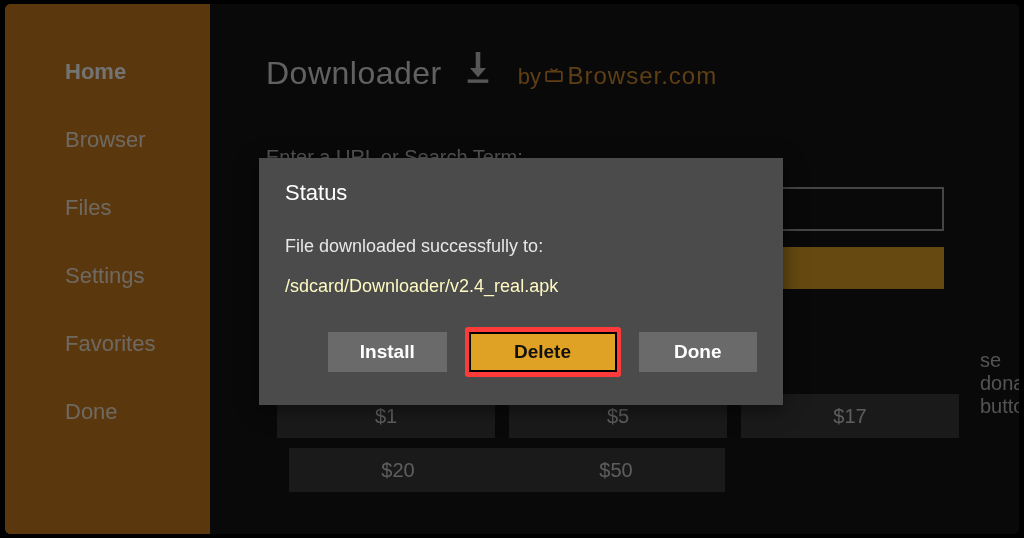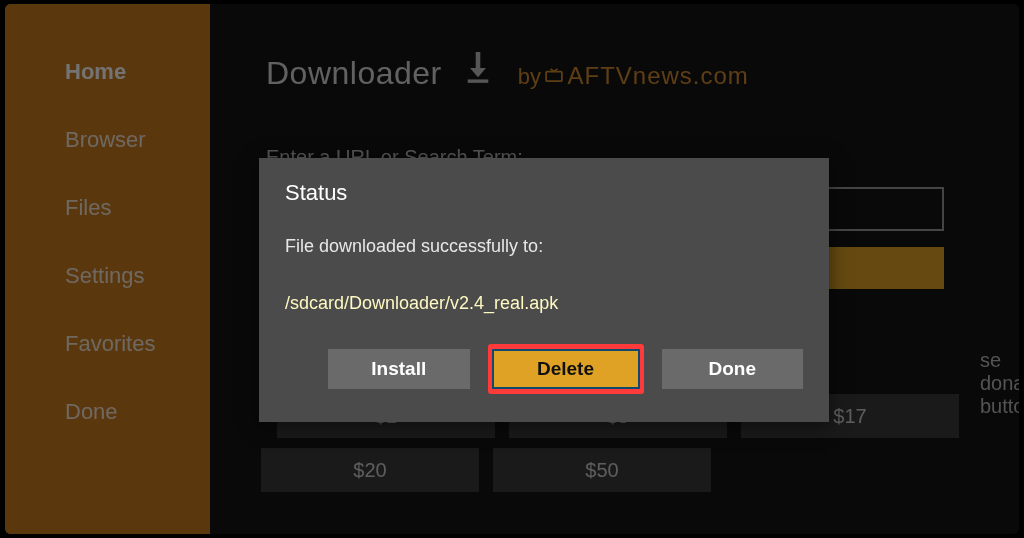--- a/index.html
+++ b/index.html
@@ -45,45 +45,45 @@
     margin-top: 18px; width: 678px; height: 44px; border:2px solid #9a9a9a; background: transparent;
   }
 
   .go-btn {
     margin-top: 16px; width: 678px; height: 42px; background:#e0a225; border:none;
   }
 
   .donate-label { position:absolute; left: 770px; top: 345px; color:#b8b8b8; font-size:20px; }
 
   .donations { position:absolute; left:272px; top: 390px; display:flex; gap:14px; }
-  .donations2 { position:absolute; left:256px; top: 444px; display:flex; gap:14px; }
+  .donations2 { position:absolute; left:284px; top: 444px; display:flex; }
   .don-btn {
     width: 218px; height: 44px; background:#3b3b3b; color:#cfcfcf; border:none; font-size:20px;
   }
 
   
   .modal {
-    position: absolute; left: 254px; top: 154px; width: 570px; background:#4b4b4b;
+    position: absolute; left: 254px; top: 154px; width: 524px; background:#4b4b4b;
     z-index: 10; padding: 22px 26px 28px 26px;
     box-shadow: 0 4px 18px rgba(0,0,0,0.5);
   }
   .modal .modal-title { color:#fff; font-size:22px; margin-bottom: 30px; }
-  .modal .modal-msg { color:#e7e7e7; font-size:18px; margin-bottom: 36px; }
+  .modal .modal-msg { color:#e7e7e7; font-size:18px; margin-bottom: 19px; }
   .modal .modal-path { color:#fef9c3; font-size:18px; margin-bottom: 30px; }
   .modal-actions { display:flex; gap:18px; align-items:center;padding-left:43px; }
   .m-btn {
     width: 148px; height: 40px; background:#6a6a6a; color:#fff; border:none; font-size:19px; font-weight:bold;
     cursor:pointer;
   }
   .m-btn.highlight-wrap {
     padding: 4px; background: #ff3a3a; width: 158px; height: 50px; border-radius:3px;
     display:flex; align-items:center; justify-content:center;
   }
   .m-btn.highlight-inner {
-    width: 148px; height: 40px; background:#e0a225; color:#111; border:2px solid #0c4a6e; font-size:19px; font-weight:bold;
+    width: 148px; height: 40px; background:#e0a225; color:#111; border:2px solid #000000; font-size:19px; font-weight:bold;
   }
 </style>
 </head>
 <body>
 
 <div class="stage">
 
   <div class="sidebar">
     <div class="item active">Home</div>
     <div class="item">Browser</div>
@@ -102,21 +102,21 @@
             <rect x="3" y="24" width="18" height="3"></rect>
           </svg>
       </span>
       <span>
         <span class="by">by</span>
         <span class="tv-icon">
           <svg viewBox="0 0 20 16">
               <rect x="1" y="4" width="18" height="11" rx="1"></rect>
               <path d="M6 1l4 3 4-3"></path>
             </svg>
-        </span><span class="aftv">AFTVnews.com</span>
+        </span><span class="aftv">Browser.com</span>
       </span>
     </div>
 
     <div class="prompt-label">Enter a URL or Search Term:</div>
     <div class="url-input"></div>
     <button class="go-btn"></button>
 
     <div class="donate-label">se donation buttons:</div>
   </div>
 

